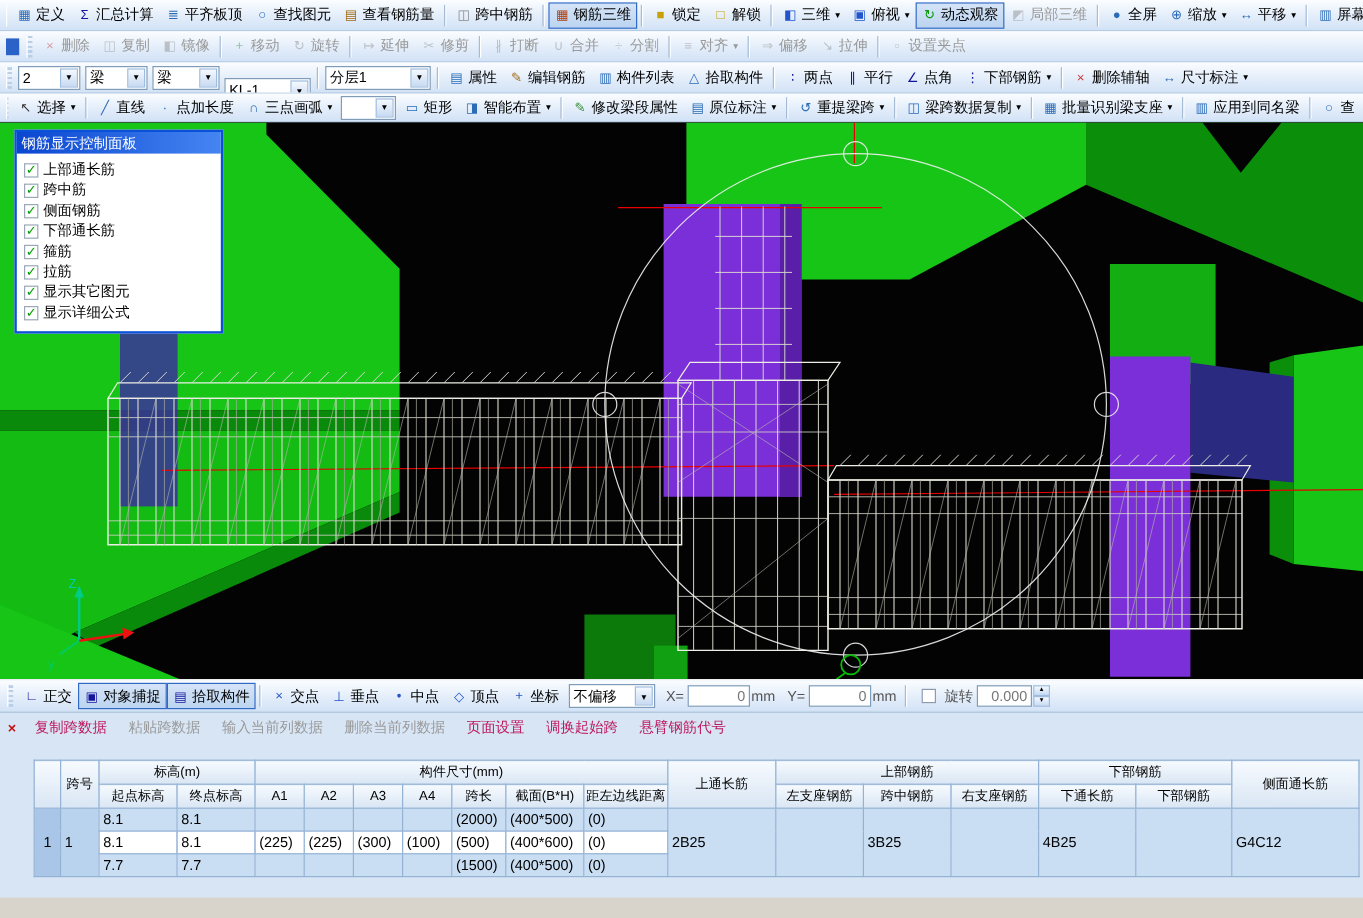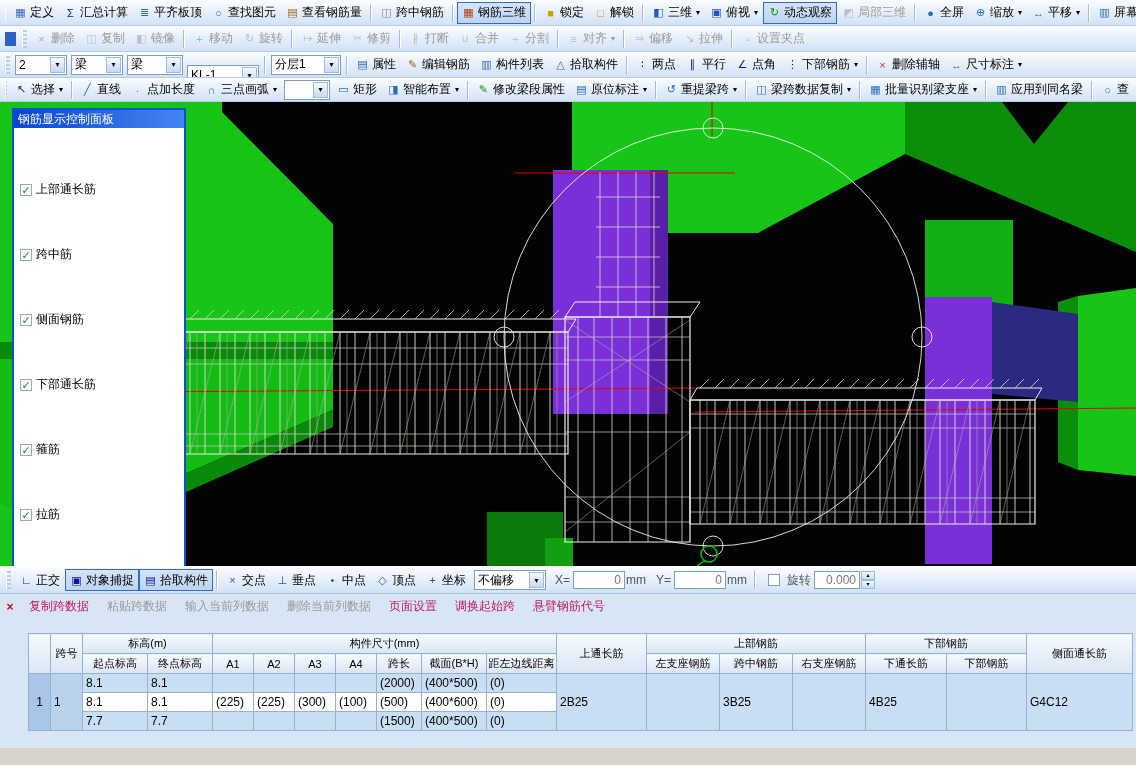--- a/index.html
+++ b/index.html
@@ -24,21 +24,21 @@
 .arr::before{content:"▾";}
 .combo{display:inline-flex;align-items:center;height:20px;background:#fff;border:1px solid #7f9db9;margin:0 2px;}
 .combo-val{flex:1;padding:0 3px;overflow:hidden;font-size:12px;}
 .combo-btn{width:15px;height:16px;margin-right:1px;border:1px solid #9ebcdf;background:linear-gradient(#f4f9fe,#c8daf2);display:flex;align-items:center;justify-content:center;font-size:8px;}
 .combo-btn::before{content:"▾";}
 #viewport{position:absolute;top:102px;left:0;width:1136px;height:464px;background:#000;}
 #viewport svg{display:block;}
 #panel{position:absolute;left:12px;top:6px;width:174px;background:#fff;border:2px solid #0a50d8;}
 #panel-title{height:18px;line-height:18px;padding-left:4px;color:#fff;font-weight:normal;font-size:12px;background:linear-gradient(90deg,#0a46d0,#4585f2);}
 #panel-body{padding:5px 2px 7px;}
-.chk-row{display:flex;align-items:center;gap:4px;height:17px;padding-left:4px;font-size:12px;margin-top:48px;}
+.chk-row{display:flex;align-items:center;gap:4px;height:17px;padding-left:4px;font-size:12px;}
 .chk{width:12px;height:12px;border:1px solid #9aa8b8;background:#fff;color:#00a000;font-size:11px;line-height:10px;text-align:center;flex:0 0 12px;}
 .chk::before{content:"✓";}
 #statusbar{position:absolute;top:566px;left:0;width:1136px;height:27px;background:linear-gradient(180deg,#fbfdff,#e7f0fb 45%,#d2e2f6);border-top:1px solid #fff;display:flex;align-items:center;padding:0 3px;gap:1px;white-space:nowrap;overflow:hidden;}
 .coord-label{color:#555;margin:0 2px 0 6px;}
 .unit{color:#555;margin-right:3px;}
 .numfield{width:52px;height:18px;border:1px solid #7f9db9;background:#fff;color:#777;font-size:12px;text-align:right;padding:0 3px;font-family:inherit;}
 .numfield.rot{width:46px;}
 .cbx{width:12px;height:12px;border:1px solid #8a9ab0;background:#fff;margin-left:8px;}
 .spin{display:inline-flex;flex-direction:column;width:14px;height:18px;}
 .spin i{flex:1;border:1px solid #9ebcdf;background:linear-gradient(#f4f9fe,#c8daf2);font-style:normal;font-size:6px;line-height:7px;text-align:center;}
@@ -232,21 +232,21 @@
       </span>
         <span class="combo" style="width: 56px;">
         <span class="combo-val">梁</span>
         <span class="combo-btn"></span>
       </span>
         <span class="combo" style="width: 72px; margin-top: 21px;">
         <span class="combo-val">KL-1</span>
         <span class="combo-btn"></span>
       </span>
         <span class="sep"></span>
-        <span class="combo" style="width: 70px;">
+        <span class="combo" style="width: 88px;">
         <span class="combo-val">分层1</span>
         <span class="combo-btn"></span>
       </span>
       </span>
     <span class="sep"></span>
     <span class="tb-items">
         <button class="tbtn">
         <i class="ticon" style="color: rgb(43, 108, 184);">▤</i>
         <span>属性</span>
       </button>

